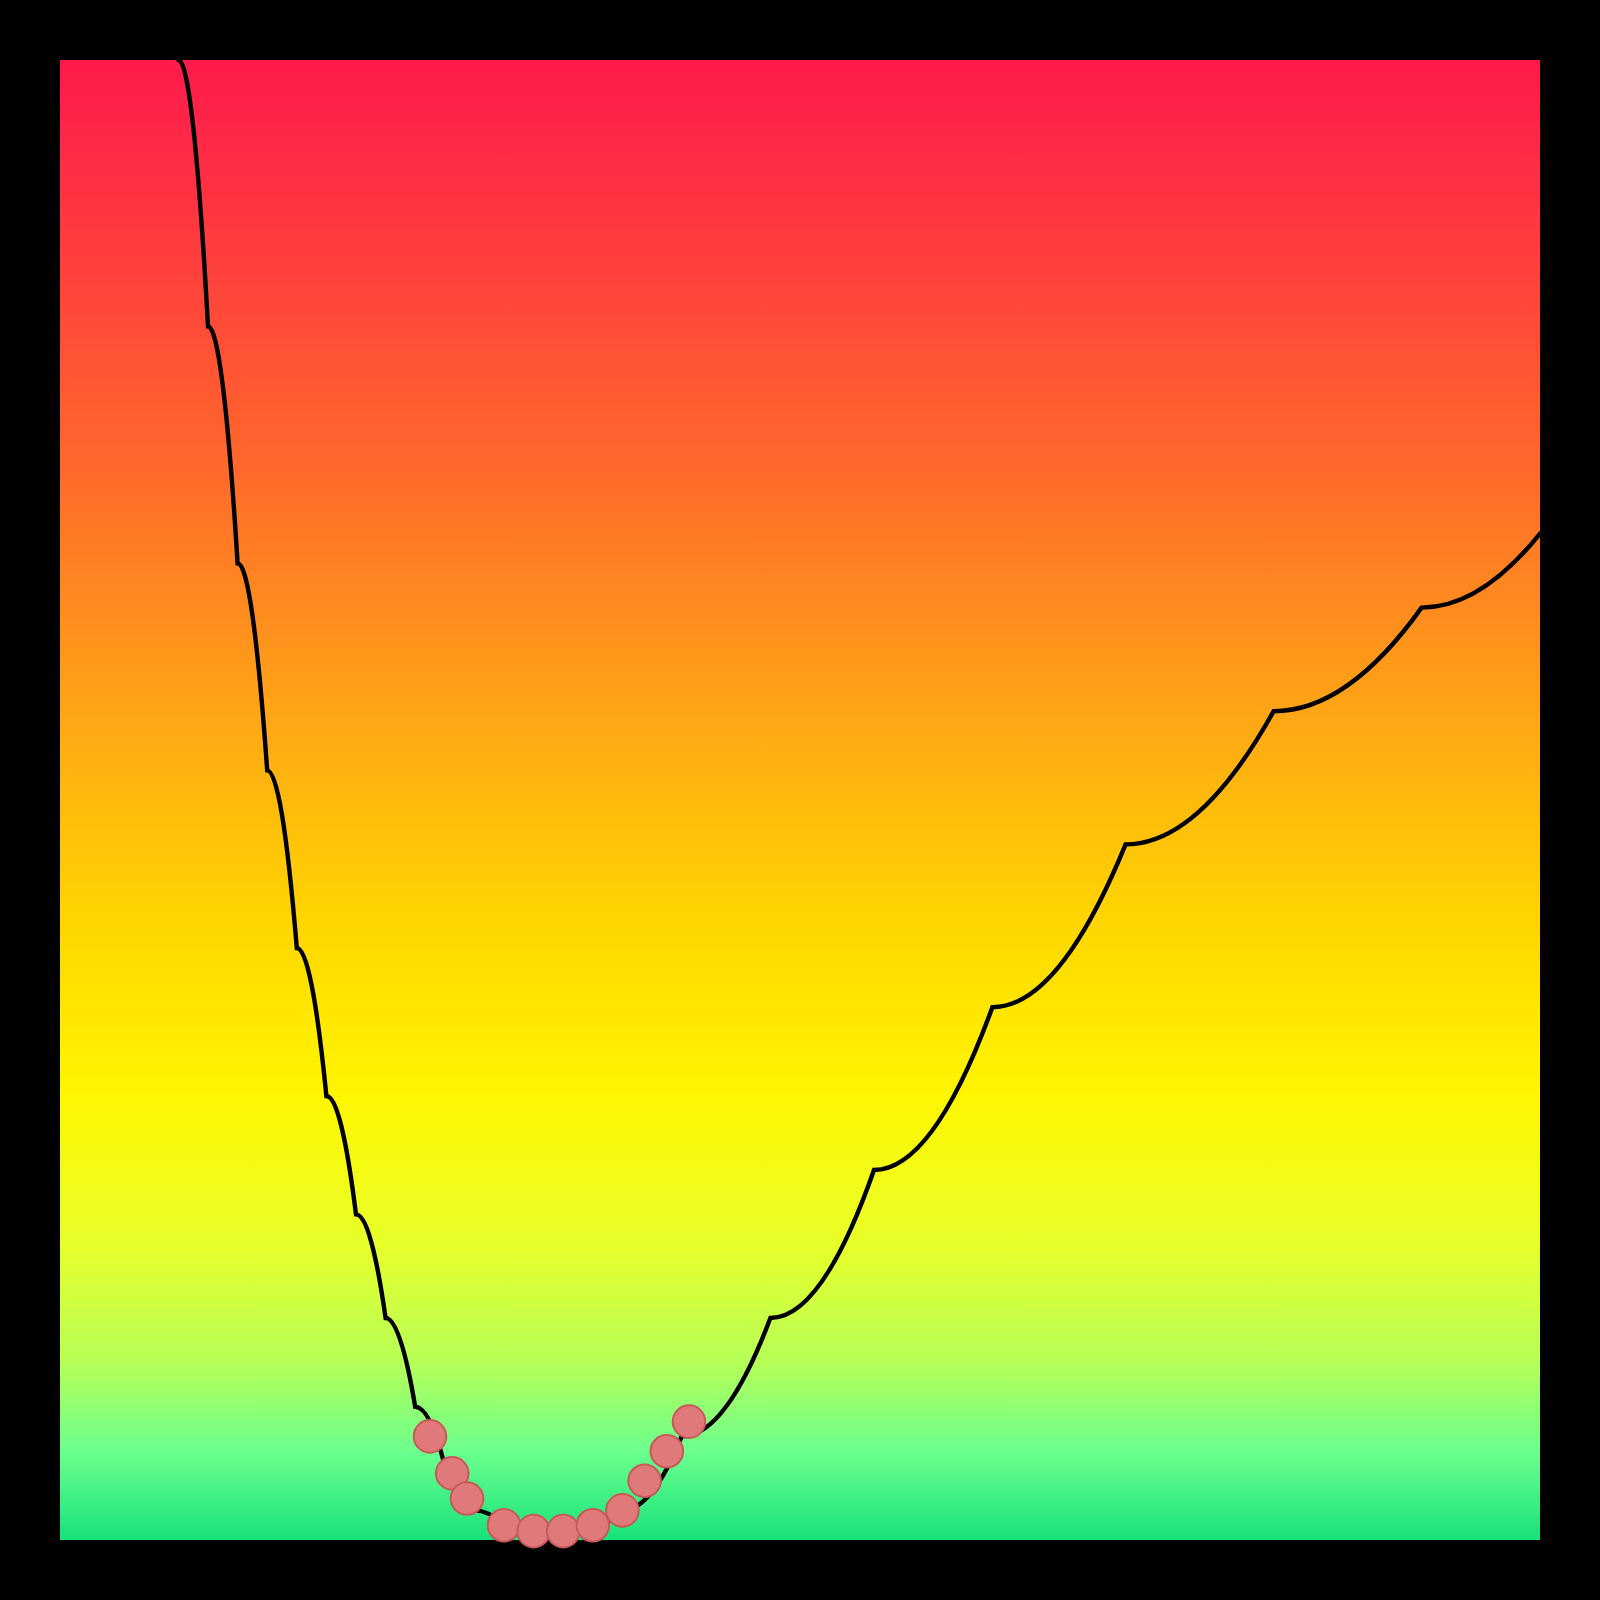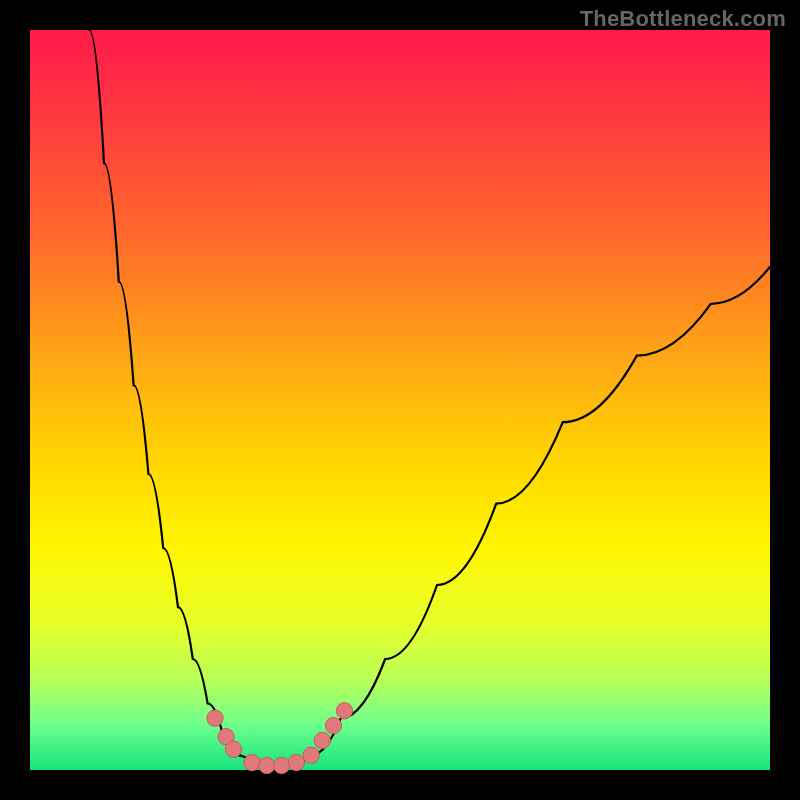--- a/index.html
+++ b/index.html
@@ -64,21 +64,20 @@
   .dots circle {
     fill: #e07a7a;
     stroke: #c95858;
     stroke-width: 1;
   }
 </style>
 </head>
 <body>
 
 <div class="frame">
-  <div class="attribution">TheBottleneck.com</div>
 
   <div class="plot-area">
     <svg viewBox="0 0 100 100" preserveAspectRatio="none">
       <g>
         <path class="curve" d="M 8 0 Q 9 0 10 18 Q 11 18 12 34 Q 13 34 14 48 Q 15 48 16 60 Q 17 60 18 70 Q 19 70 20 78 Q 21 78 22 85 Q 23 85 24 91 Q 25 91 26 95 Q 27 95 28 98" vector-effect="non-scaling-stroke"></path>
         <path class="curve" d="M 28 98 Q 29 98 30 99 Q 31 99 32 99.4 Q 33 99.4 34 99.4 Q 35 99.4 36 99 Q 37 99 38 98" vector-effect="non-scaling-stroke"></path>
         <path class="curve" d="M 38 98 Q 40 98 42 93 Q 45 93 48 85 Q 51.5 85 55 75 Q 59 75 63 64 Q 67.5 64 72 53 Q 77 53 82 44 Q 87 44 92 37 Q 96 37 100 32" vector-effect="non-scaling-stroke"></path>
       </g>
       <g class="dots">
           <circle cx="25" cy="93" r="1.1" vector-effect="non-scaling-stroke"></circle>

